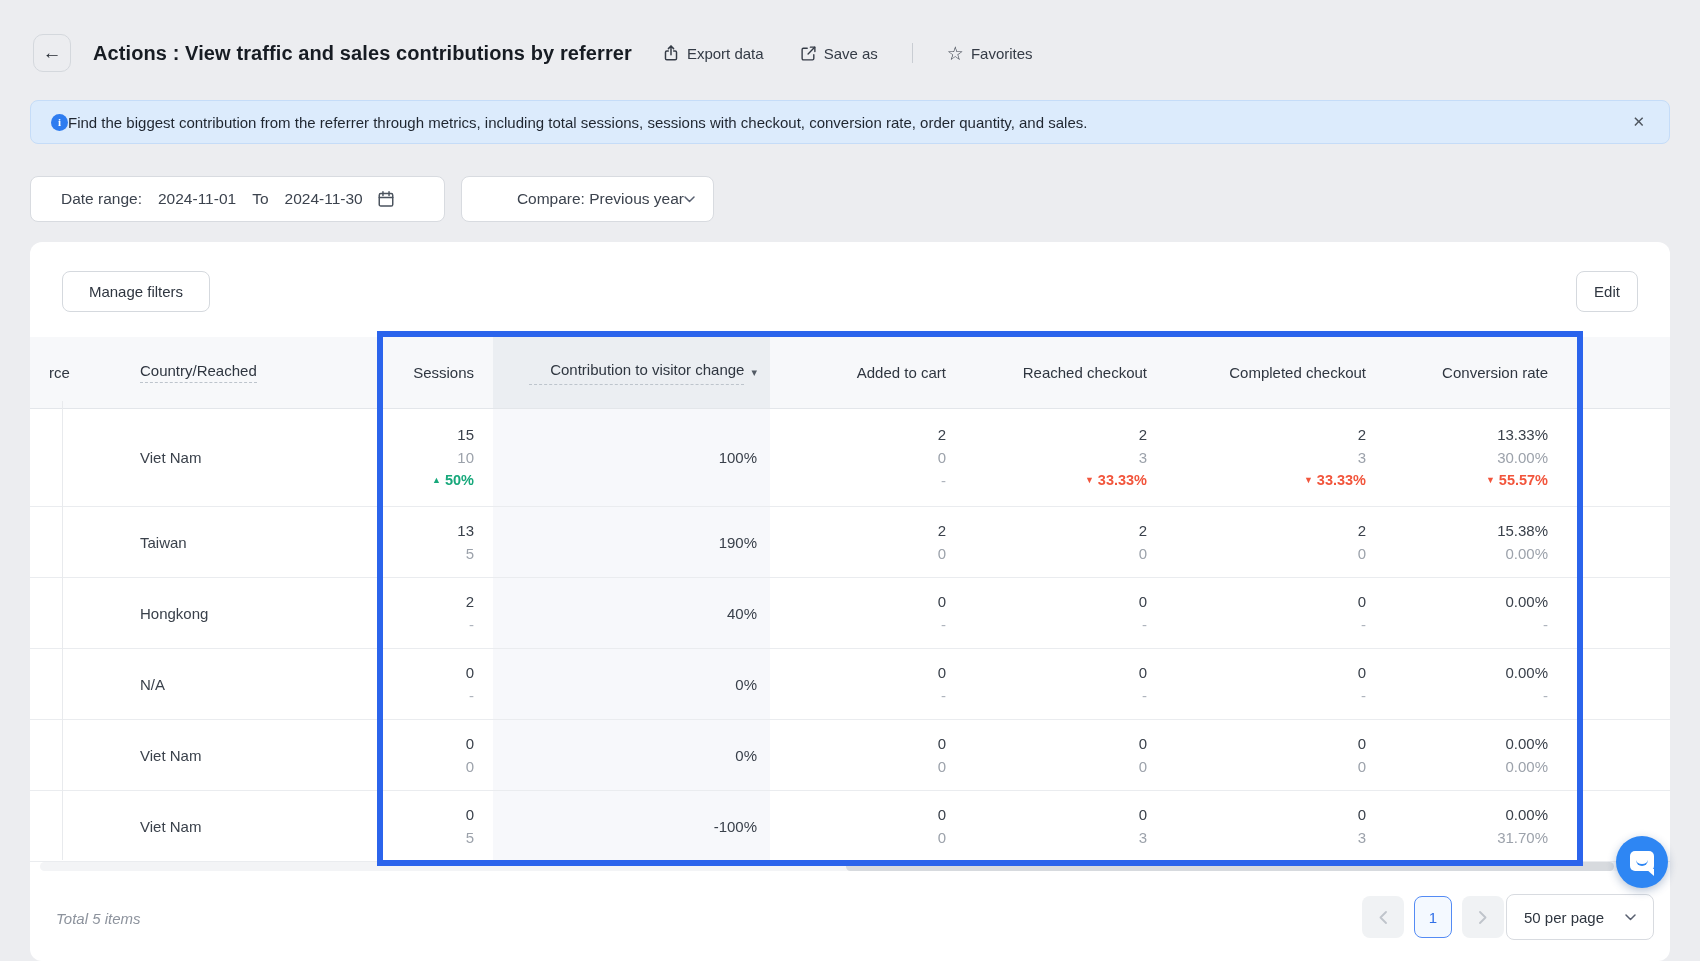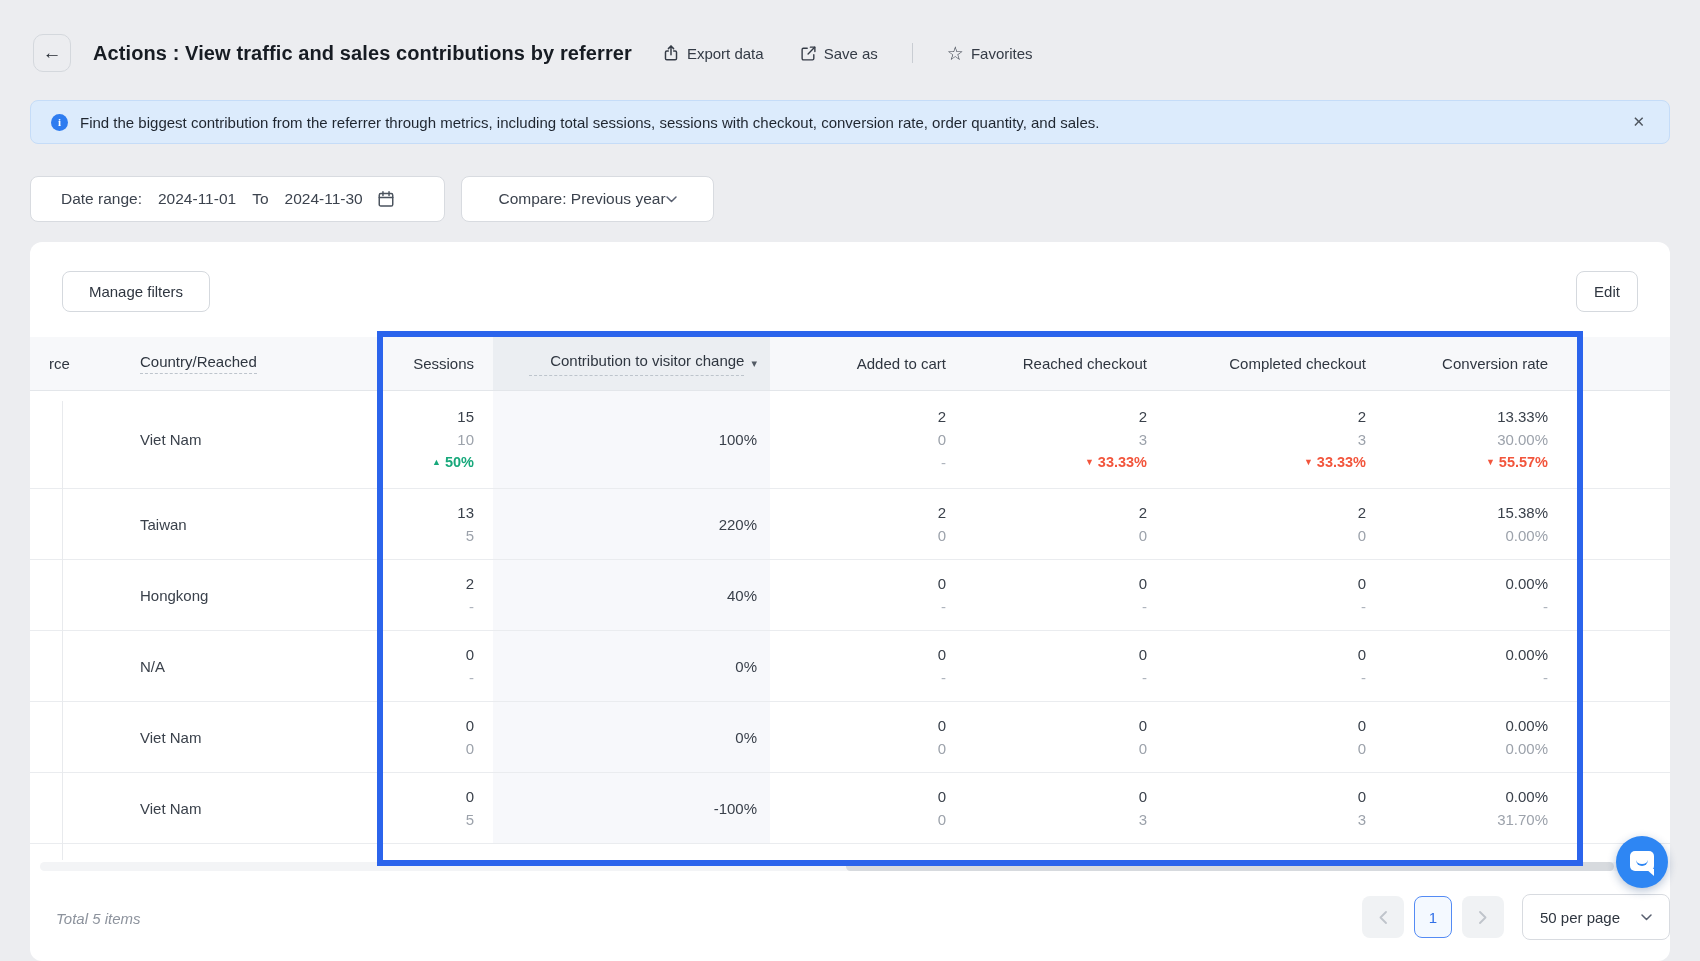--- a/index.html
+++ b/index.html
@@ -19,41 +19,41 @@
   .hd-actions { display:flex; align-items:center; margin-left:22px; gap:20px; }
   .hd-action { display:flex; align-items:center; gap:7px; padding:6px 8px; font-size:15px; color:#343B46; cursor:pointer; border-radius:6px; }
   .hd-divider { width:1px; height:20px; background:#C9CDD3; margin:0 6px; }
   .icon-svg { display:block; }
   .star-glyph { font-size:19px; color:#343B46; line-height:1; }
   
   .banner { position:absolute; left:30px; top:100px; width:1640px; height:44px; background:#DCEBFC;
     border:1px solid #C5DCF8; border-radius:8px; display:flex; align-items:center; padding:0 20px; }
   .info-dot { width:17px; height:17px; border-radius:50%; background:#2E7CF0; color:#fff; font-size:11px; font-weight:700;
     display:flex; align-items:center; justify-content:center; flex:none; font-family:"Liberation Serif", serif; }
-  .banner-text { margin-left:12px; font-size:15px; color:#1F2630; }
+  .banner-text { font-size:15px; color:#1F2630; }
   .banner-close { margin-left:auto; font-size:15px; color:#4F565F; cursor:pointer; padding:4px; }
   
   .filter-row { position:absolute; left:30px; top:176px; height:46px; display:flex; gap:16px; }
   .fbox { height:46px; background:#fff; border:1px solid #D8DBE0; border-radius:8px; display:flex; align-items:center;
     font-size:15.5px; color:#3C434E; cursor:pointer; }
   .fbox.daterange { width:415px; padding:0 30px; gap:0; }
-  .fbox.compare { width:253px; padding:0 18px; justify-content:center; }
+  .fbox.compare { width:253px; padding:0 18px; justify-content:flex-end; }
   .dr-label { color:#3C434E; margin-right:16px; }
   .dr-date { color:#3C434E; }
   .dr-to { margin:0 16px; }
   .cal-icon { margin-left:14px; }
   
   .card { position:absolute; left:30px; top:242px; width:1640px; height:719px; background:#fff; border-radius:12px; }
   .btn { position:absolute; height:41px; background:#fff; border:1px solid #D5D9DE; border-radius:8px;
     font-size:15px; color:#2F3640; font-weight:500; cursor:pointer; font-family:"Liberation Sans", sans-serif; }
   .btn.manage { left:32px; top:29px; width:148px; }
   .btn.edit { left:1546px; top:29px; width:62px; }
   
   .tablewrap { position:absolute; left:0; top:95px; width:1640px; }
-  .thead { display:flex; height:54px; background:#F7F8FA; border-bottom:1px solid #E3E6EA;
+  .thead { display:flex; height:72px; background:#F7F8FA; border-bottom:1px solid #E3E6EA;
     font-size:15px; font-weight:500; color:#2F3640; }
   .tcell { flex:none; }
   .c-src       { width:110px; }
   .c-country   { width:220px; }
   .c-sessions  { width:133px; }
   .c-contrib   { width:277px; }
   .c-added     { width:195px; }
   .c-reached   { width:201px; }
   .c-completed { width:219px; }
   .c-conv      { width:182px; }
@@ -85,21 +85,21 @@
   
   .hscroll-track { position:absolute; left:10px; top:620px; width:1620px; height:9px; background:#F3F4F6; border-radius:5px; }
   .hscroll-thumb { position:absolute; left:806px; top:0; width:768px; height:9px; background:#D7DADE; border-radius:5px; cursor:grab; }
   
   .total-label { position:absolute; left:26px; top:668px; font-size:15px; color:#8D939D;font-style:italic; }
   .pager { position:absolute; right:166px; top:654px; display:flex; align-items:center; gap:10px; }
   .pg-btn { width:42px; height:42px; border-radius:8px; background:#F0F2F4; border:none; display:flex;
     align-items:center; justify-content:center; cursor:default; }
   .pg-cur { width:38px; height:42px; border-radius:8px; background:#F4F9FF; border:1px solid #548BF4;
     color:#3170E7; font-size:15px; display:flex; align-items:center; justify-content:center; cursor:pointer; }
-  .perpage { position:absolute; right:0px; top:652px; width:148px; height:46px; background:#fff; border:1px solid #D8DBE0;
+  .perpage { position:absolute; right:16px; top:652px; width:148px; height:46px; background:#fff; border:1px solid #D8DBE0;
     border-radius:8px; display:flex; align-items:center; justify-content:center; gap:21px; font-size:15px; color:#2F3640; cursor:pointer; }
   
   .chat-fab { position:absolute; left:1616px; top:836px; width:52px; height:52px; border-radius:50%;
     background:#2E86F3; box-shadow:0 3px 10px rgba(20,60,120,.3); cursor:pointer; z-index:10; }
   .chat-bubble { position:absolute; left:14px; top:15px; width:24px; height:20px; background:#fff; border-radius:5px; }
   .chat-bubble::after { content:""; position:absolute; right:0px; bottom:-5px; width:0; height:0;
     border-left:8px solid transparent; border-top:7px solid #fff; }
   .chat-smile { position:absolute; left:6px; top:8px; width:12px; height:7px; border-bottom:2.5px solid #2E86F3;
     border-radius:0 0 12px 12px; }
 </style>
@@ -224,21 +224,21 @@
           </div>
           <div class="tcell c-fill"></div>
         </div>
         <div class="trow">
           <div class="tcell c-src"></div>
           <div class="tcell c-country country-cell">Taiwan</div>
           <div class="tcell mcell c-sessions">
             <div class="line primary">13</div>
             <div class="line secondary">5</div>
           </div>
-          <div class="tcell c-contrib ccell">220%</div>
+          <div class="tcell c-contrib ccell">190%</div>
           <div class="tcell mcell c-added">
             <div class="line primary">2</div>
             <div class="line secondary">0</div>
           </div>
           <div class="tcell mcell c-reached">
             <div class="line primary">2</div>
             <div class="line secondary">0</div>
           </div>
           <div class="tcell mcell c-completed">
             <div class="line primary">2</div>

